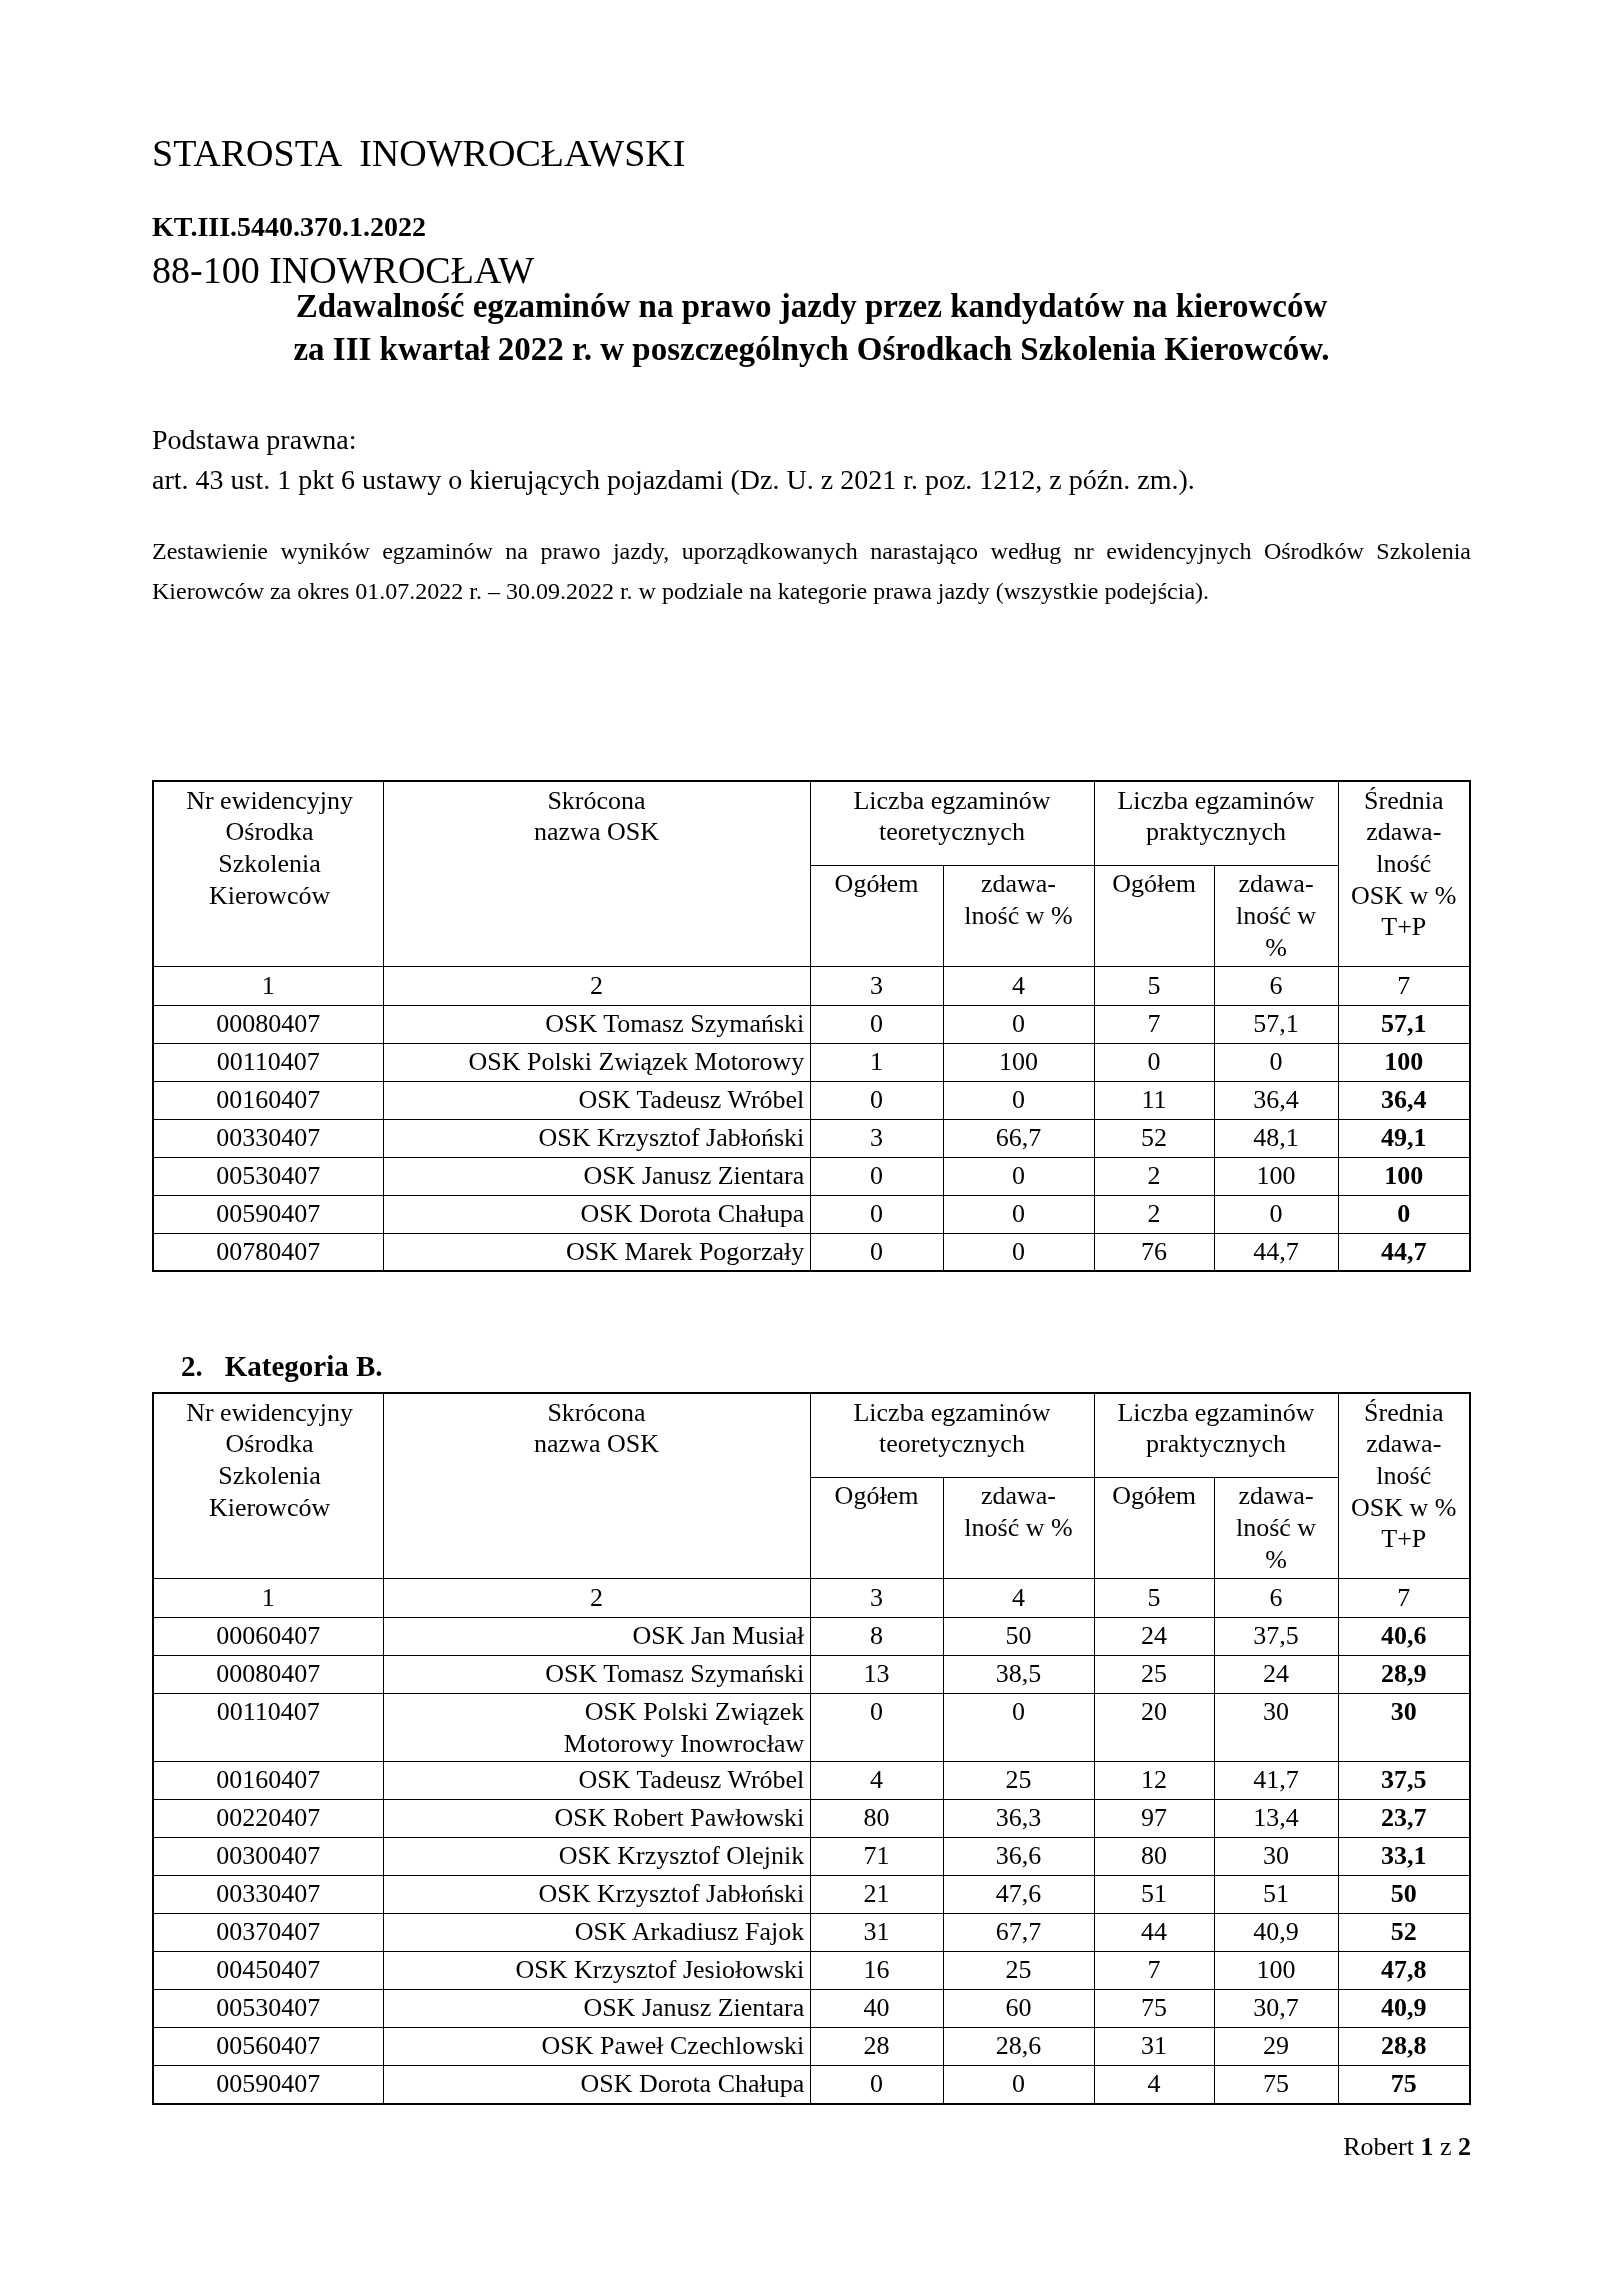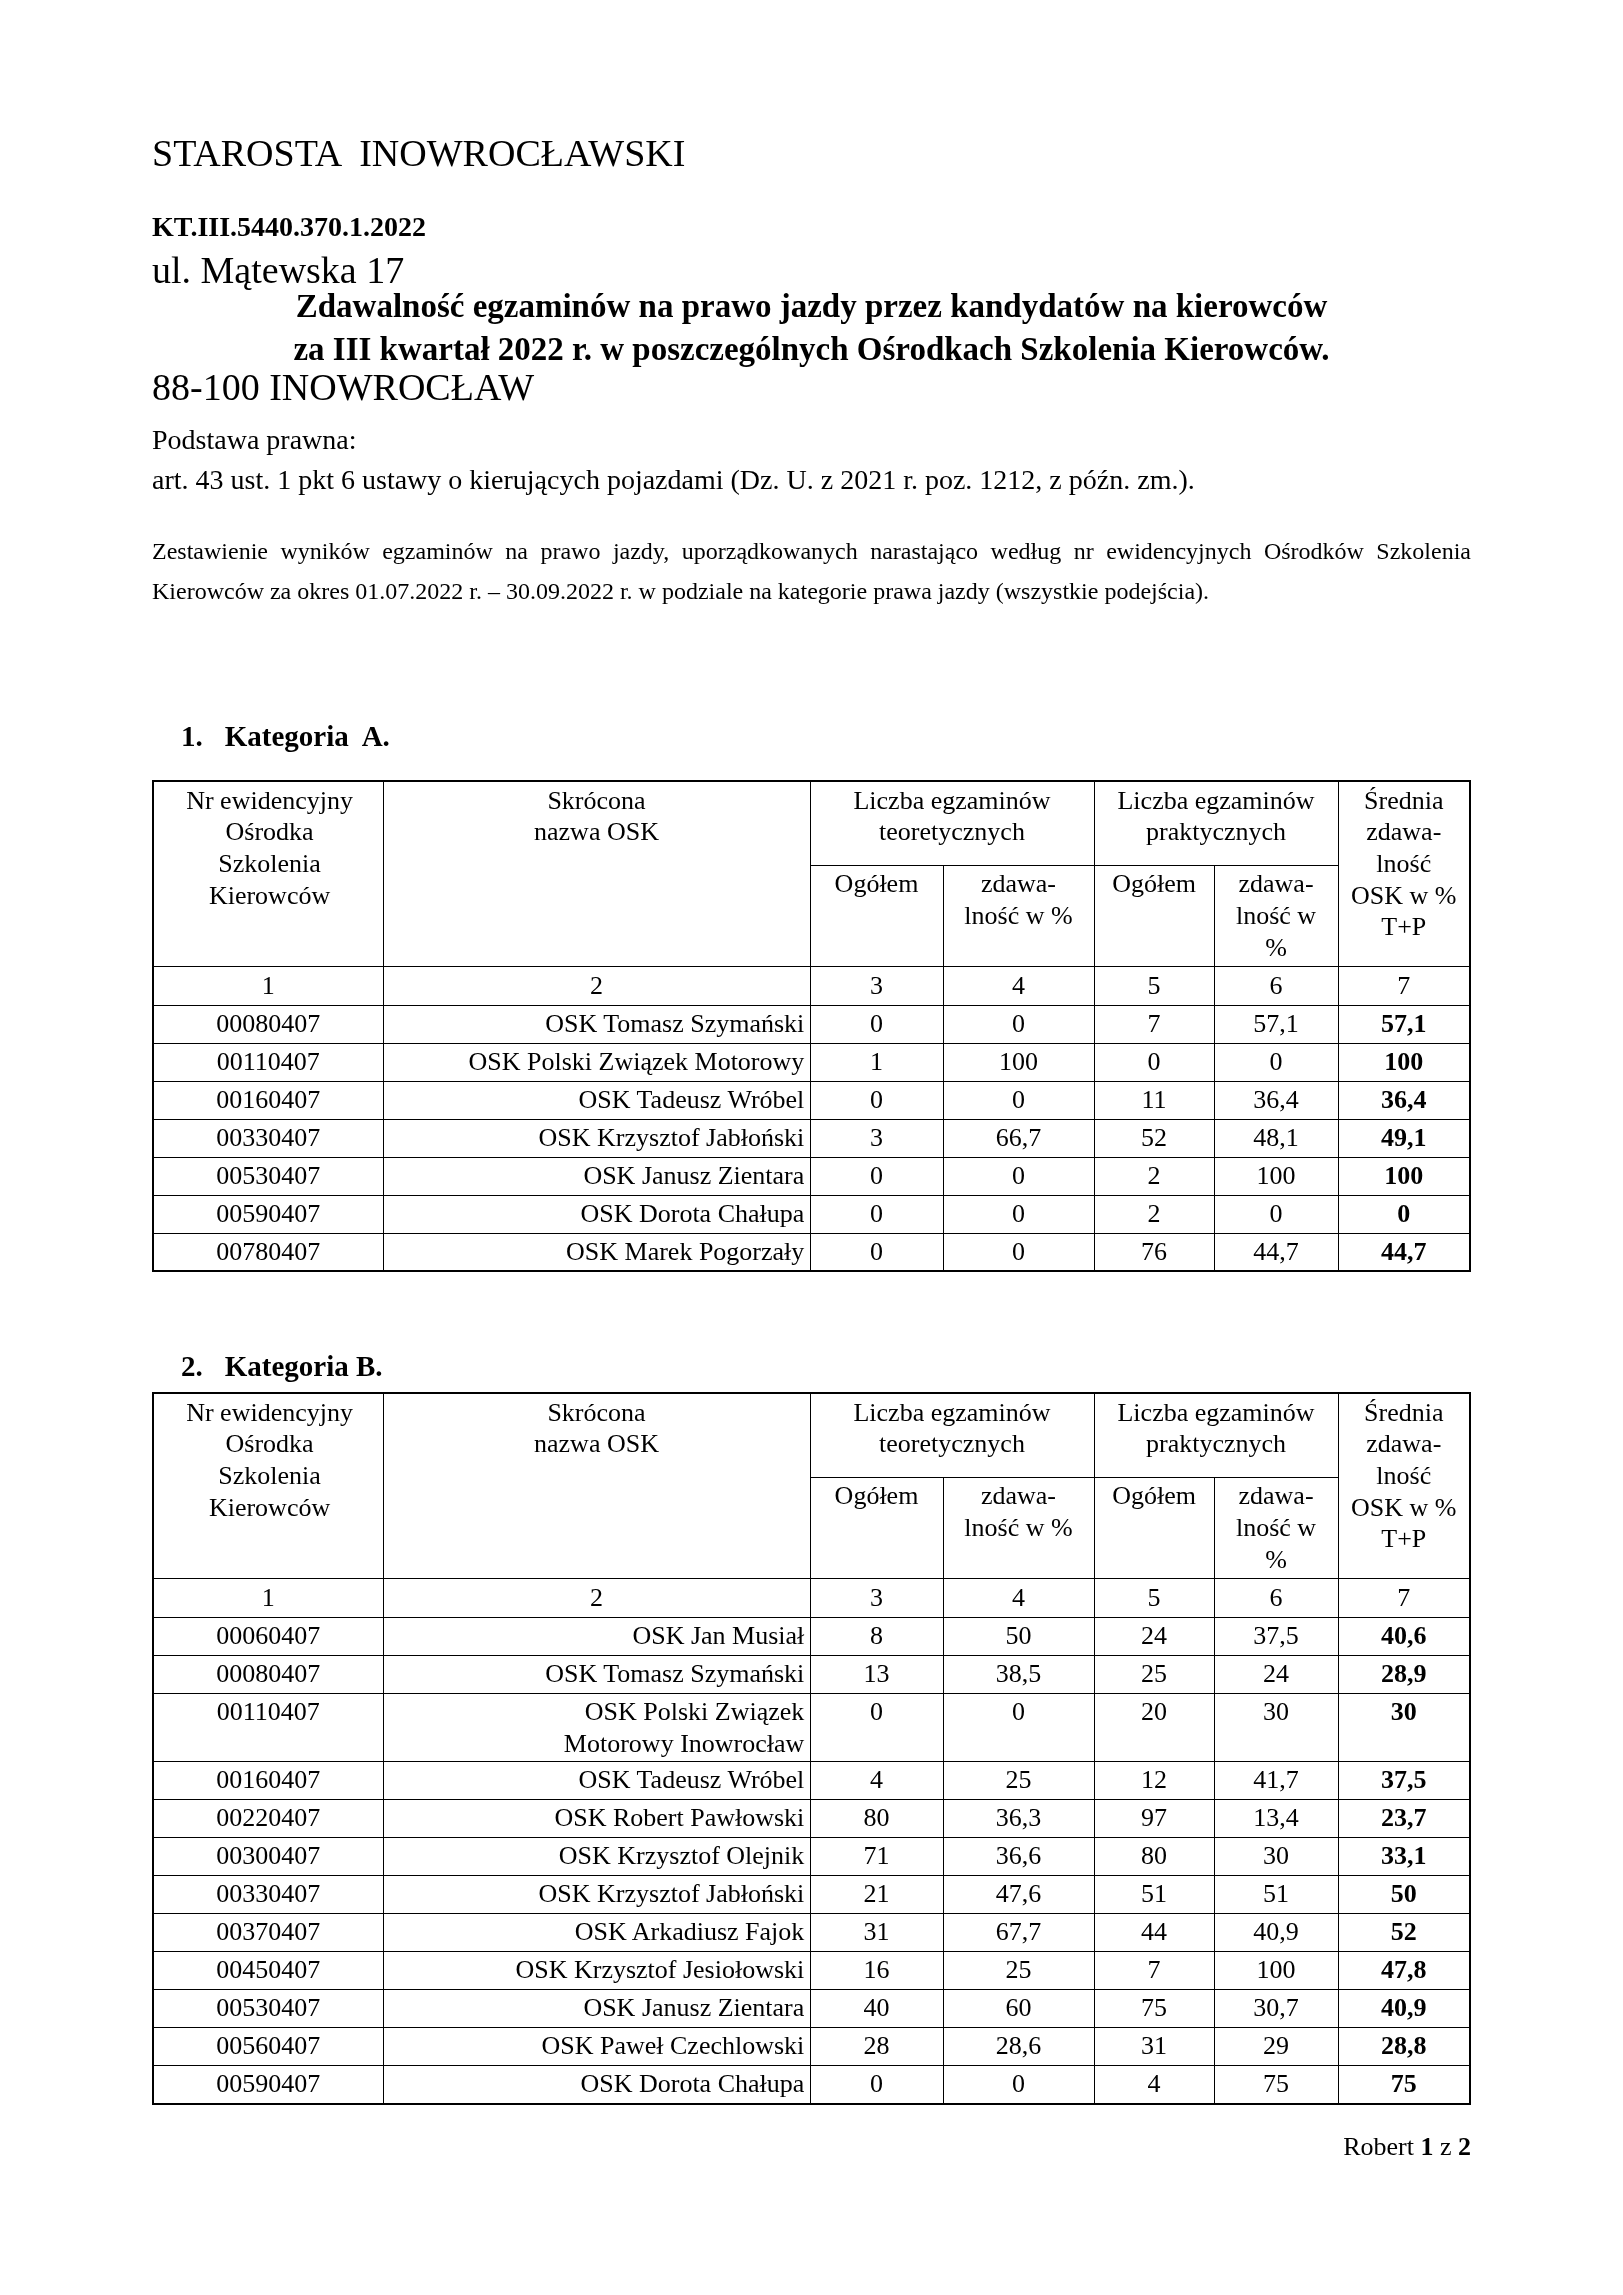--- a/index.html
+++ b/index.html
@@ -43,41 +43,37 @@
             font-size:26px; }
   .footer b { font-weight:bold; }
 </style>
 </head>
 <body>
 
 <div class="page">
 
   <div class="address">
     <div>STAROSTA  INOWROCŁAWSKI</div>
-    <div>ul. Mątewska 17</div>
     <div>88-100 INOWROCŁAW</div>
   </div>
 
   <div class="refnum">KT.III.5440.370.1.2022</div>
 
   <div class="doc-title">
     <div>Zdawalność egzaminów na prawo jazdy przez kandydatów na kierowców</div>
     <div>za III kwartał 2022 r. w poszczególnych Ośrodkach Szkolenia Kierowców.</div>
   </div>
 
   <div class="legal">
     <div>Podstawa prawna:</div>
     <div>art. 43 ust. 1 pkt 6 ustawy o kierujących pojazdami (Dz. U. z 2021 r. poz. 1212, z późn. zm.).</div>
   </div>
 
   <div class="summary">Zestawienie wyników egzaminów na prawo jazdy, uporządkowanych narastająco według nr ewidencyjnych Ośrodków Szkolenia Kierowców za okres 01.07.2022 r. – 30.09.2022 r. w podziale na kategorie prawa jazdy (wszystkie podejścia).</div>
 
-  <div class="section-heading sec-1">
-    <span class="sec-num">1.</span><span>Kategoria  A.</span>
-  </div>
 
   <table class="osk-table table-a">
     <colgroup>
       <col style="width:230px">
         <col style="width:427px">
         <col style="width:133px">
       <col style="width:151px">
         <col style="width:120px">
         <col style="width:124px">
         <col style="width:132px">

